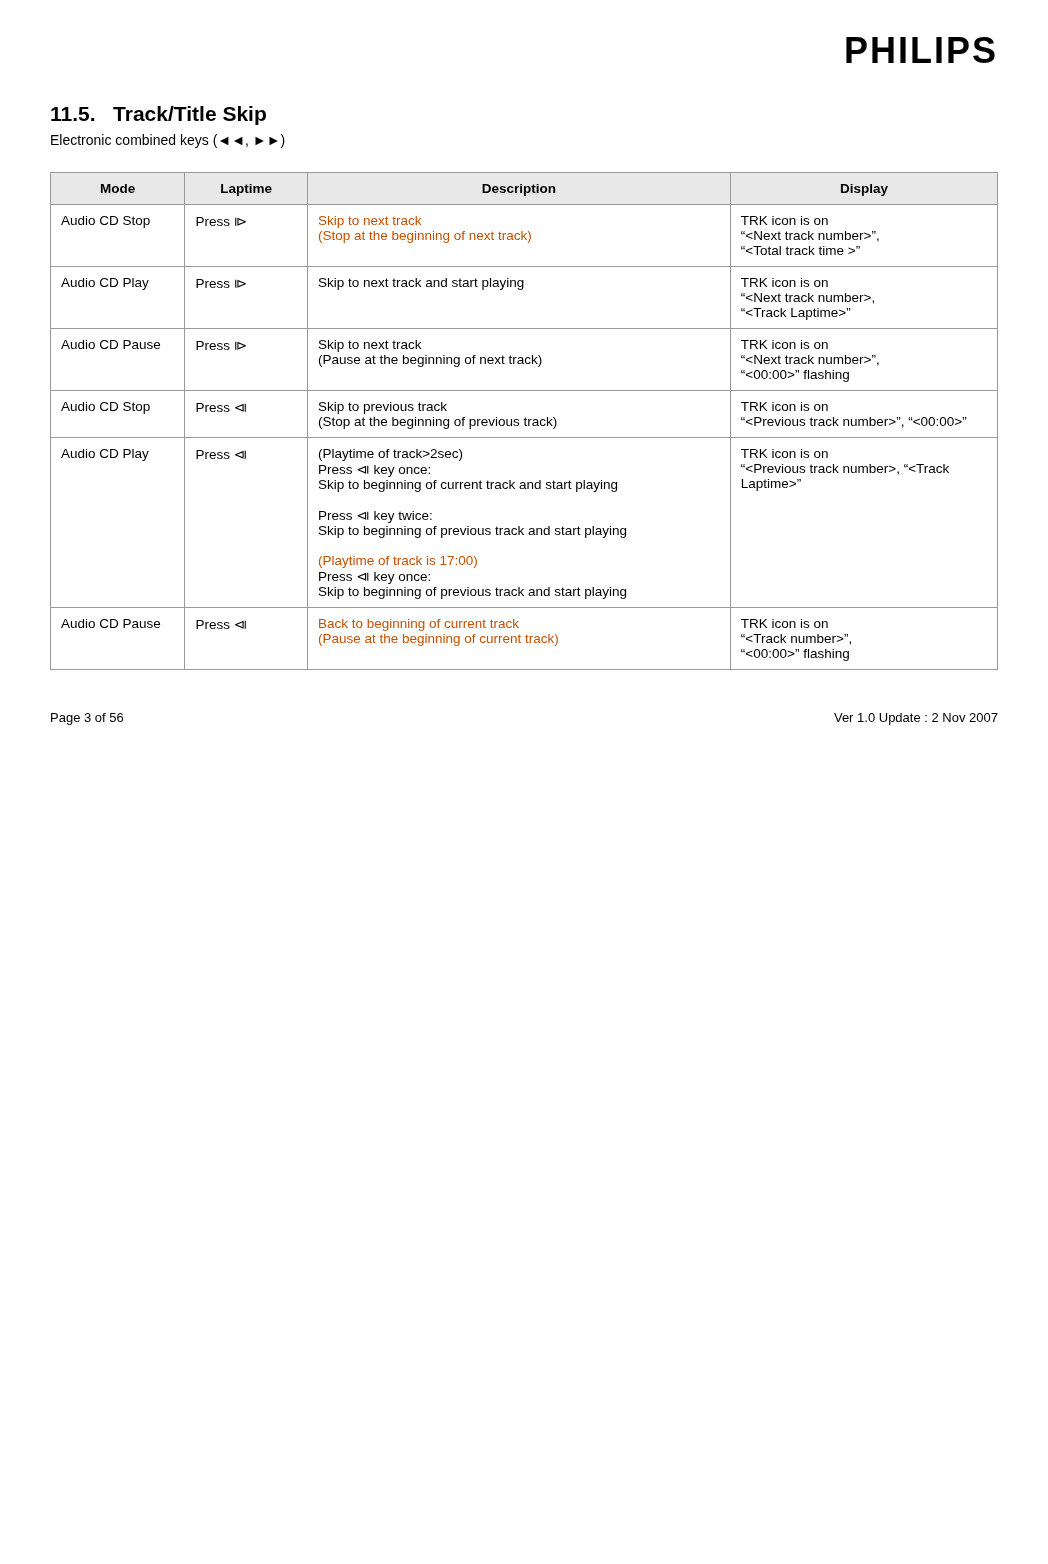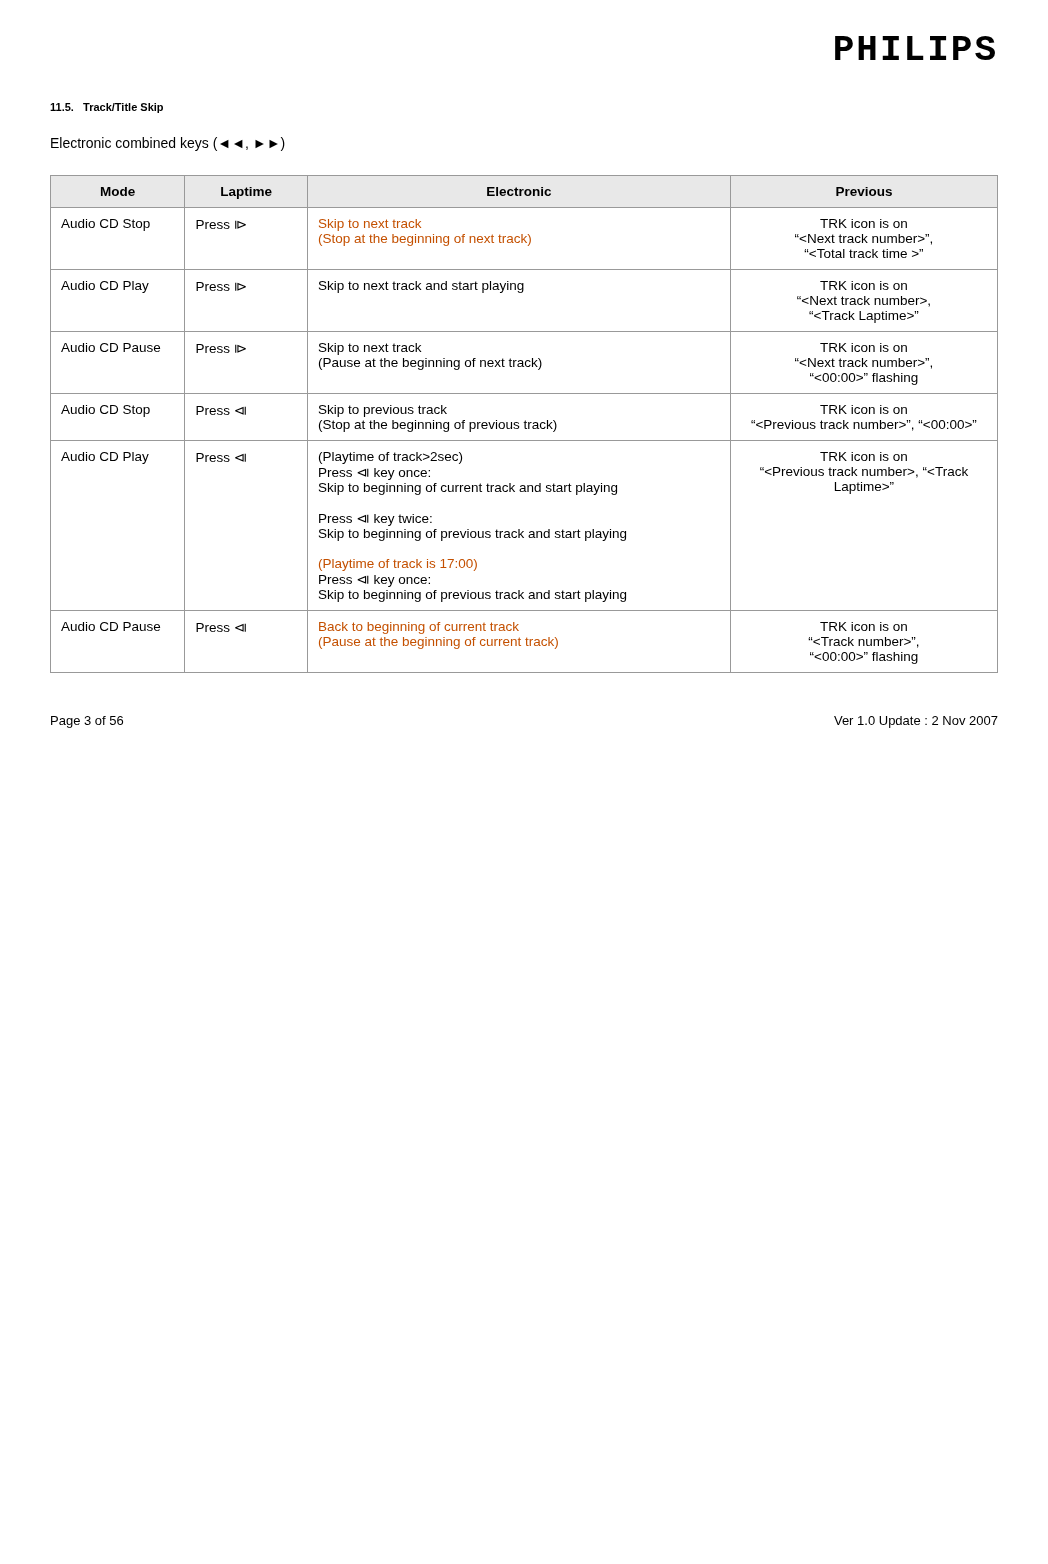--- a/index.html
+++ b/index.html
@@ -12,26 +12,25 @@
       min-height: 1564px;
       padding: 30px 50px 30px 50px;
     }
     .header-logo {
       text-align: right;
       font-size: 36px;
       font-weight: bold;
       letter-spacing: 2px;
       color: #000;
       margin-bottom: 30px;
-      font-family: Liberation Mono, monospace;
     }
     .section-title {
-      font-size: 11px;
+      font-size: 21px;
       font-weight: bold;
-      margin-bottom: 22px;
+      margin-bottom: 6px;
     }
     .section-subtitle {
       font-size: 14px;
       margin-bottom: 24px;
     }
     table {
       width: 100%;
       border-collapse: collapse;
       margin-bottom: 20px;
     }
@@ -51,21 +50,20 @@
     }
     td.action-col {
       white-space: nowrap;
       width: 110px;
     }
     td.desc-col {
       width: 380px;
     }
     td.display-col {
       width: 240px;
-      text-align: center;
     }
     .text-orange {
       color: #c45000;
     }
     .footer {
       display: flex;
       justify-content: space-between;
       margin-top: 40px;
       font-size: 13px;
       color: #000;
@@ -89,22 +87,22 @@
 </div>
 <div class="section-subtitle combined-keys">
   Electronic combined keys (◄◄, ►►)
 </div>
 
 <table>
   <thead>
     <tr>
       <th>Mode</th>
       <th>Laptime</th>
-      <th>Electronic</th>
-      <th>Previous</th>
+      <th>Description</th>
+      <th>Display</th>
     </tr>
   </thead>
   <tbody>
 
     <tr>
       <td class="mode-col">Audio CD Stop</td>
       <td class="action-col">Press ⧐</td>
       <td class="desc-col">
         <span class="text-orange">Skip to next track<br>(Stop at the beginning of next track)</span>
       </td>

